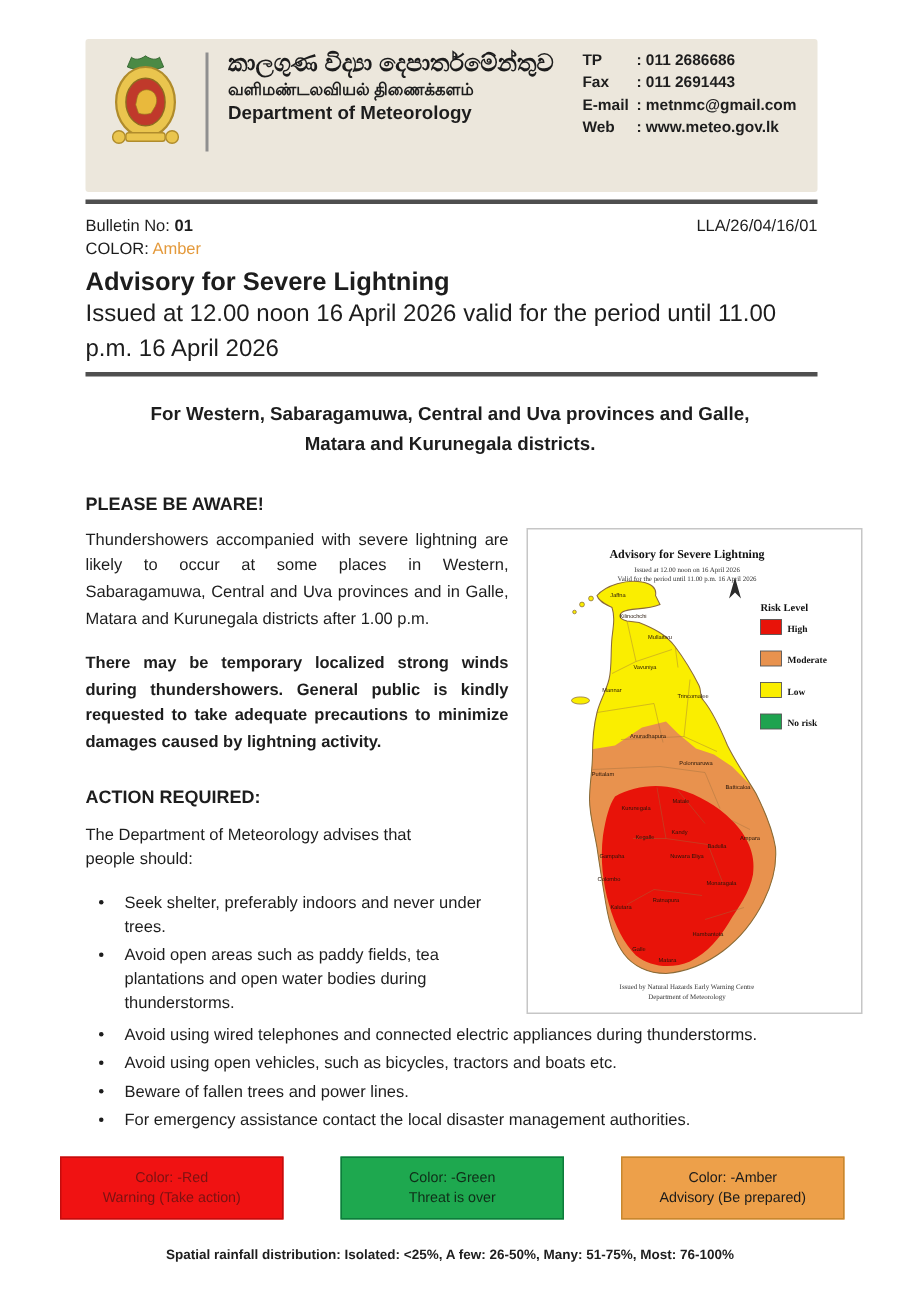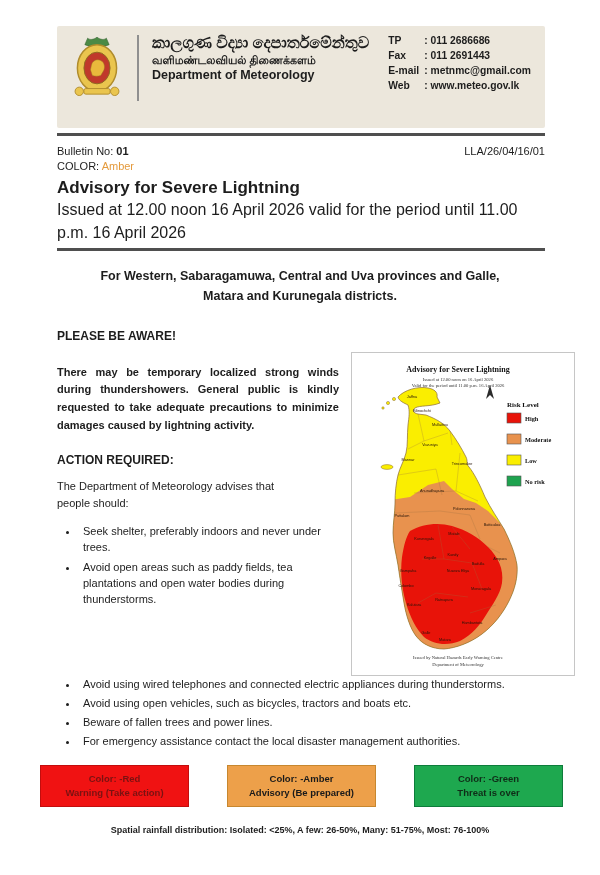--- a/index.html
+++ b/index.html
@@ -58,21 +58,21 @@
   .mtitle{font:bold 8px "Liberation Serif",serif;fill:#111;}
   .msub{font:4.6px "Liberation Serif",serif;fill:#333;}
   .mfoot{font:4.6px "Liberation Serif",serif;fill:#333;}
   .ltitle{font:bold 7px "Liberation Serif",serif;fill:#111;}
   .llbl{font:bold 6.3px "Liberation Serif",serif;fill:#111;}
   .dlbl{font:3.8px "Liberation Sans",sans-serif;fill:#26150a;text-anchor:middle;}
   
   .color-boxes{margin:15px 37px 0 40px;display:flex;justify-content:space-between;}
   .cbox{
     width:149px;height:42px;display:flex;flex-direction:column;align-items:center;justify-content:center;
-    gap:2px;font-size:9.5px;font-weight:bold;line-height:1.2;text-align:center;box-sizing:border-box;
+    gap:2px;font-size:9.5px;font-weight:normal;line-height:1.2;text-align:center;box-sizing:border-box;
   }
   .cbox.red{border:1px solid #c30d0d;}
   .cbox.amber{border:1px solid #c7872f;}
   .cbox.green{border:1px solid #0d7c3b;}
   
   .doc-footer{margin-top:17px;text-align:center;font-size:9px;font-weight:bold;line-height:1.55;color:#1d1d1d;}
 </style>
 </head>
 <body>
 
@@ -129,20 +129,21 @@
   </div>
 
   <div class="rule" style="margin-top:4px;"></div>
 
   <div class="scope">For Western, Sabaragamuwa, Central and Uva provinces and Galle, Matara and Kurunegala districts.</div>
 
   <div class="aware-heading">PLEASE BE AWARE!</div>
 
   <div class="two-col">
     <div class="left-col">
+      <p class="para">Thundershowers accompanied with severe lightning are likely to occur at some places in Western, Sabaragamuwa, Central and Uva provinces and in Galle, Matara and Kurunegala districts after 1.00 p.m.</p>
       <p class="para bold">There may be temporary localized strong winds during thundershowers. General public is kindly requested to take adequate precautions to minimize damages caused by lightning activity.</p>
       <div class="action-heading">ACTION REQUIRED:</div>
       <div class="action-intro">The Department of Meteorology advises that people should:</div>
       <ul class="bullets">
         <li>Seek shelter, preferably indoors and never under trees.</li>
         <li>Avoid open areas such as paddy fields, tea plantations and open water bodies during thunderstorms.</li>
       </ul>
     </div>
 
     <div class="map-box">
@@ -224,27 +225,27 @@
     <li>Avoid using open vehicles, such as bicycles, tractors and boats etc.</li>
     <li>Beware of fallen trees and power lines.</li>
     <li>For emergency assistance contact the local disaster management authorities.</li>
   </ul>
 
   <div class="color-boxes">
     <div class="cbox red" style="background: rgb(240, 18, 18); color: rgb(122, 18, 18);">
       <span>Color: -Red</span>
       <span>Warning (Take action)</span>
     </div>
+    <div class="cbox green" style="background: rgb(30, 168, 79); color: rgb(15, 45, 24);">
+      <span>Color: -Green</span>
+      <span>Threat is over</span>
+    </div>
     <div class="cbox amber" style="background: rgb(237, 160, 74); color: rgb(26, 26, 26);">
       <span>Color: -Amber</span>
       <span>Advisory (Be prepared)</span>
     </div>
-    <div class="cbox green" style="background: rgb(30, 168, 79); color: rgb(15, 45, 24);">
-      <span>Color: -Green</span>
-      <span>Threat is over</span>
-    </div>
   </div>
 
   <div class="doc-footer">
     <div>Spatial rainfall distribution: Isolated: &lt;25%, A few: 26-50%, Many: 51-75%, Most: 76-100%</div>
   </div>
 
 </div>
 
 </body></html>

